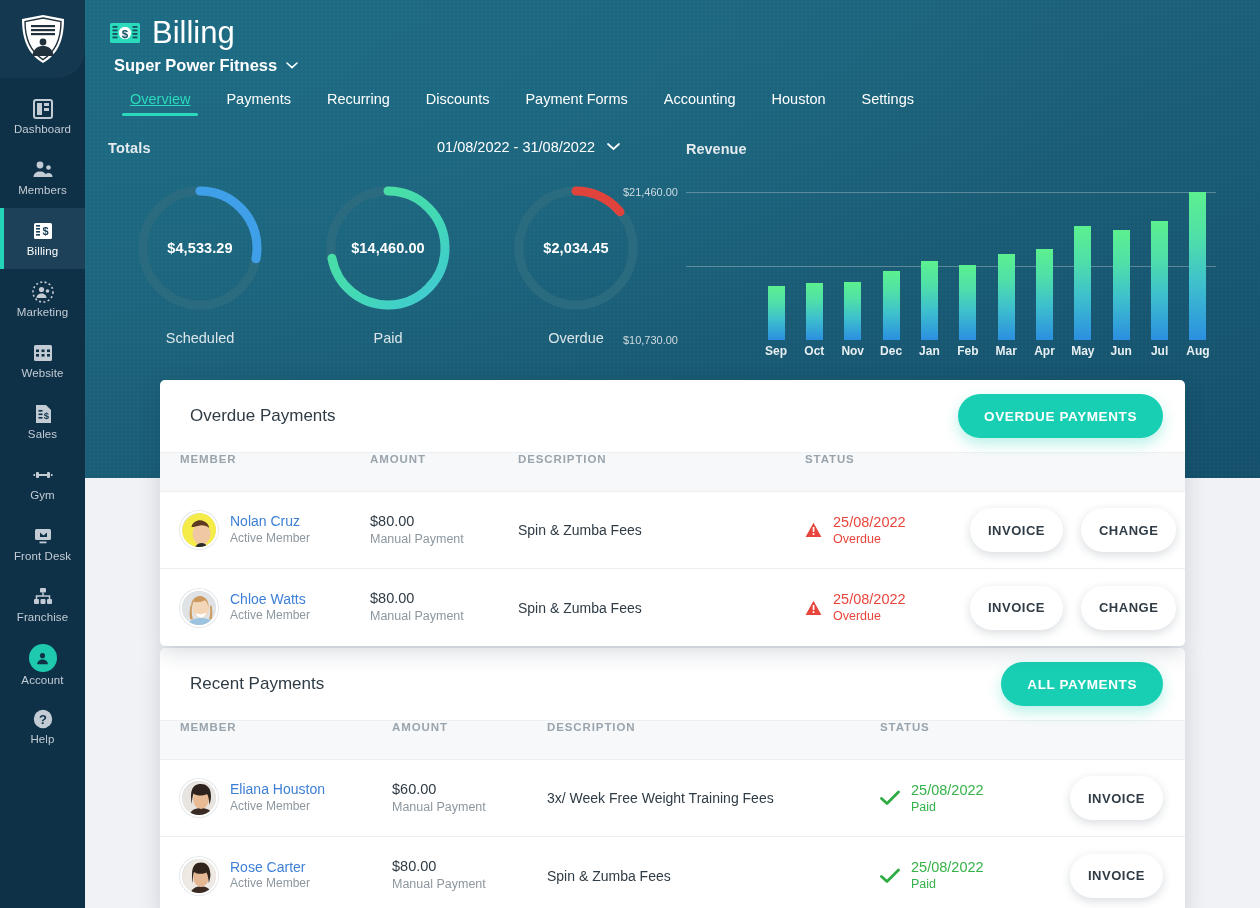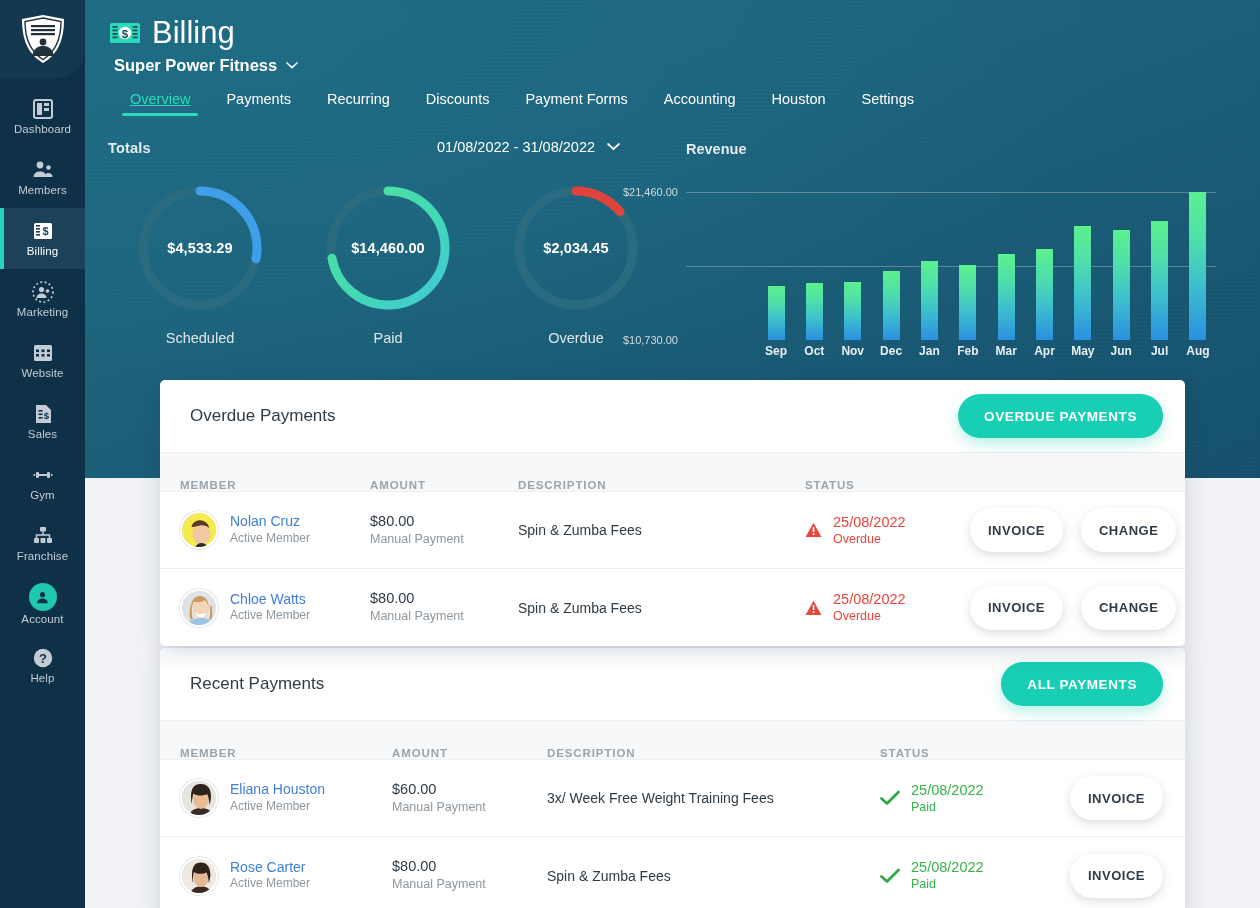--- a/index.html
+++ b/index.html
@@ -139,21 +139,21 @@
   }
   .card-title { font-size: 17px; color: #2f3b45; }
   .pill-btn {
     background: #18cfb4; color: #ffffff; border: none; border-radius: 22px;
     height: 44px; padding: 0 26px; font-size: 13.5px; font-weight: bold;
     letter-spacing: .6px; cursor: pointer;
     box-shadow: 0 6px 14px rgba(24,207,180,.30);
     font-family: "Liberation Sans", sans-serif;
   }
   .table-head {
-    display: flex; align-items: flex-end; height: 40px;
+    display: flex; align-items: flex-start; height: 40px;
     background: #f7f8f9; border-top: 1px solid #edeff1; border-bottom: 1px solid #edeff1;
     padding-left: 20px;
   }
   .th { font-size: 11.5px; font-weight: bold; color: #9aa4ad; letter-spacing: .9px; }
   .row {
     display: flex; align-items: center; height: 77px;
     padding-left: 20px; border-bottom: 1px solid #edeff1;
   }
   .row:last-child { border-bottom: none; }
 
@@ -292,20 +292,28 @@
         <svg class="glyph" viewBox="0 0 24 24">
           <rect x="5" y="9" width="3" height="6" rx="1" fill="#c3ccd4"></rect>
           <rect x="16" y="9" width="3" height="6" rx="1" fill="#c3ccd4"></rect>
           <rect x="8" y="11" width="8" height="2" fill="#c3ccd4"></rect>
           <rect x="2.5" y="11" width="1.6" height="2" fill="#c3ccd4"></rect>
           <rect x="19.9" y="11" width="1.6" height="2" fill="#c3ccd4"></rect>
         </svg>
         <span class="nav-label">Gym</span>
       </div>
 
+      <div class="nav-item">
+        <svg class="glyph" viewBox="0 0 24 24">
+          <rect x="4" y="5" width="16" height="11" rx="1.5" fill="#c3ccd4"></rect>
+          <path d="M9 8.5l3.5 3 3.5-3v4.5H9z" fill="#0f3148"></path>
+          <rect x="8.5" y="17.5" width="7" height="1.8" fill="#c3ccd4"></rect>
+        </svg>
+        <span class="nav-label">Front Desk</span>
+      </div>
 
       <div class="nav-item">
         <svg class="glyph" viewBox="0 0 24 24">
           <rect x="9" y="3" width="6" height="4.5" rx="1" fill="#c3ccd4"></rect>
           <rect x="3" y="14" width="5" height="5" rx="1" fill="#c3ccd4"></rect>
           <rect x="9.5" y="14" width="5" height="5" rx="1" fill="#c3ccd4"></rect>
           <rect x="16" y="14" width="5" height="5" rx="1" fill="#c3ccd4"></rect>
           <path d="M5.5 14v-3h13v3M12 11V7.5" stroke="#c3ccd4" stroke-width="1.5" fill="none"></path>
         </svg>
         <span class="nav-label">Franchise</span>

